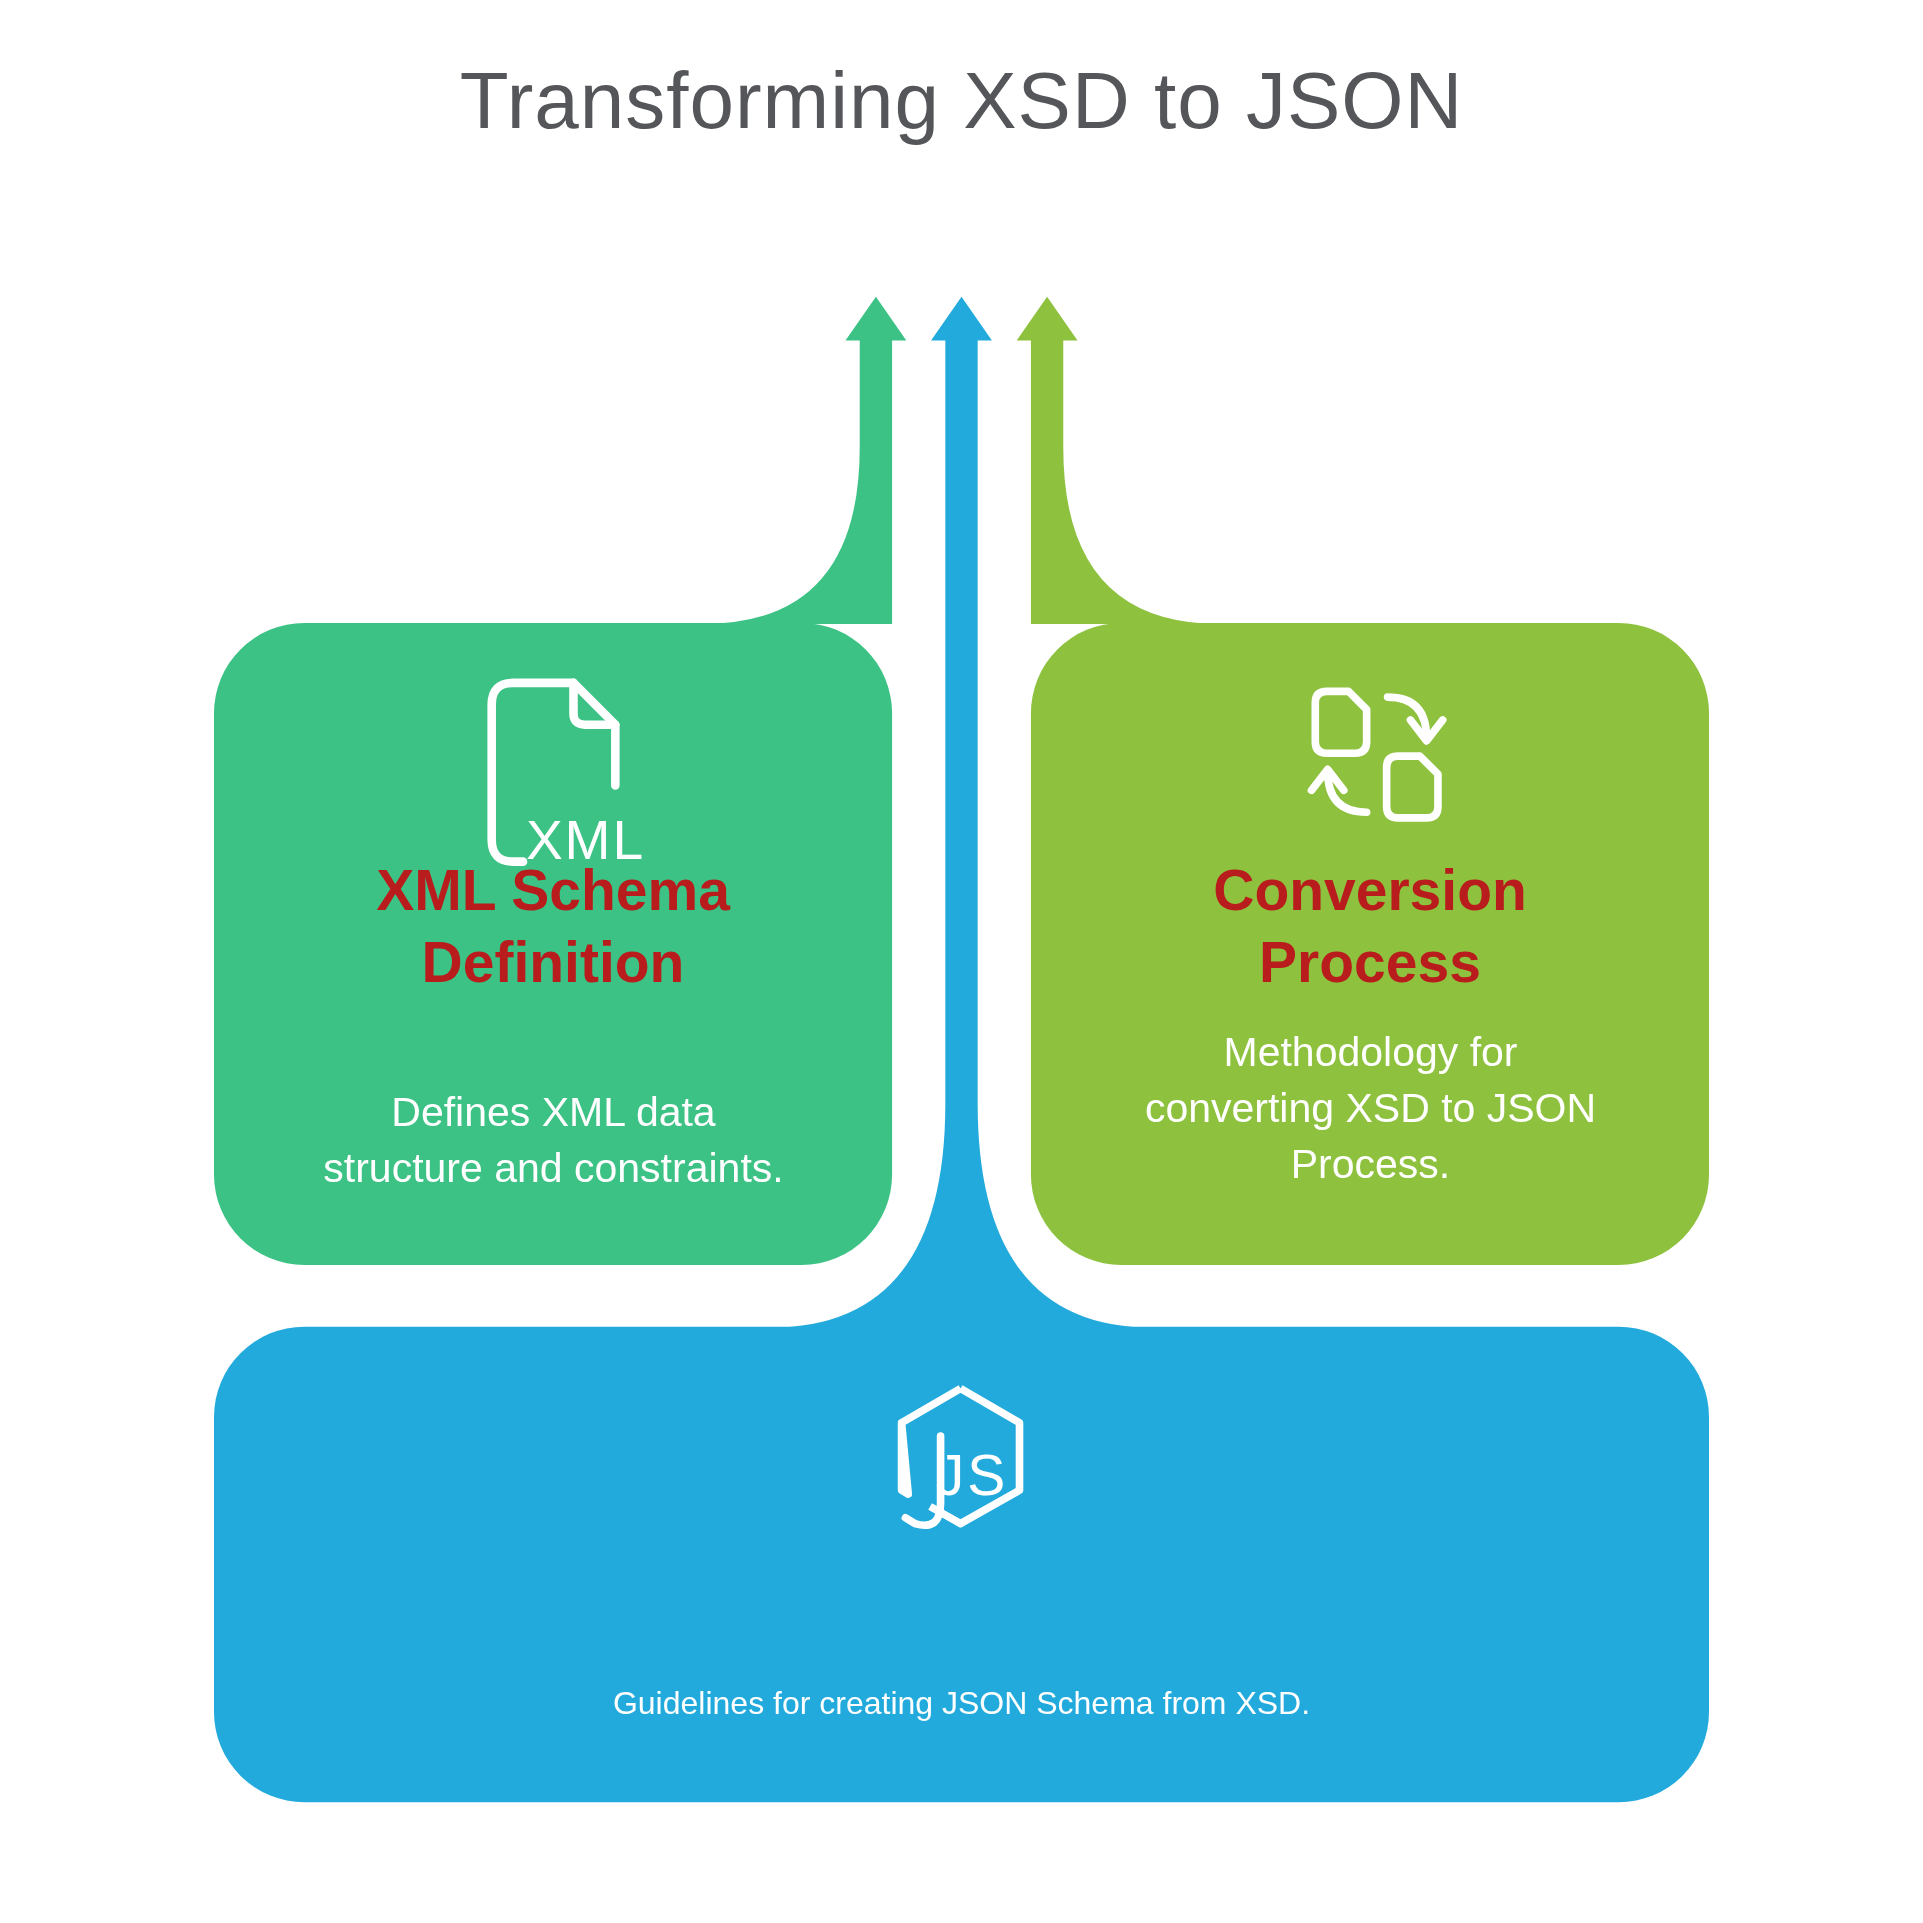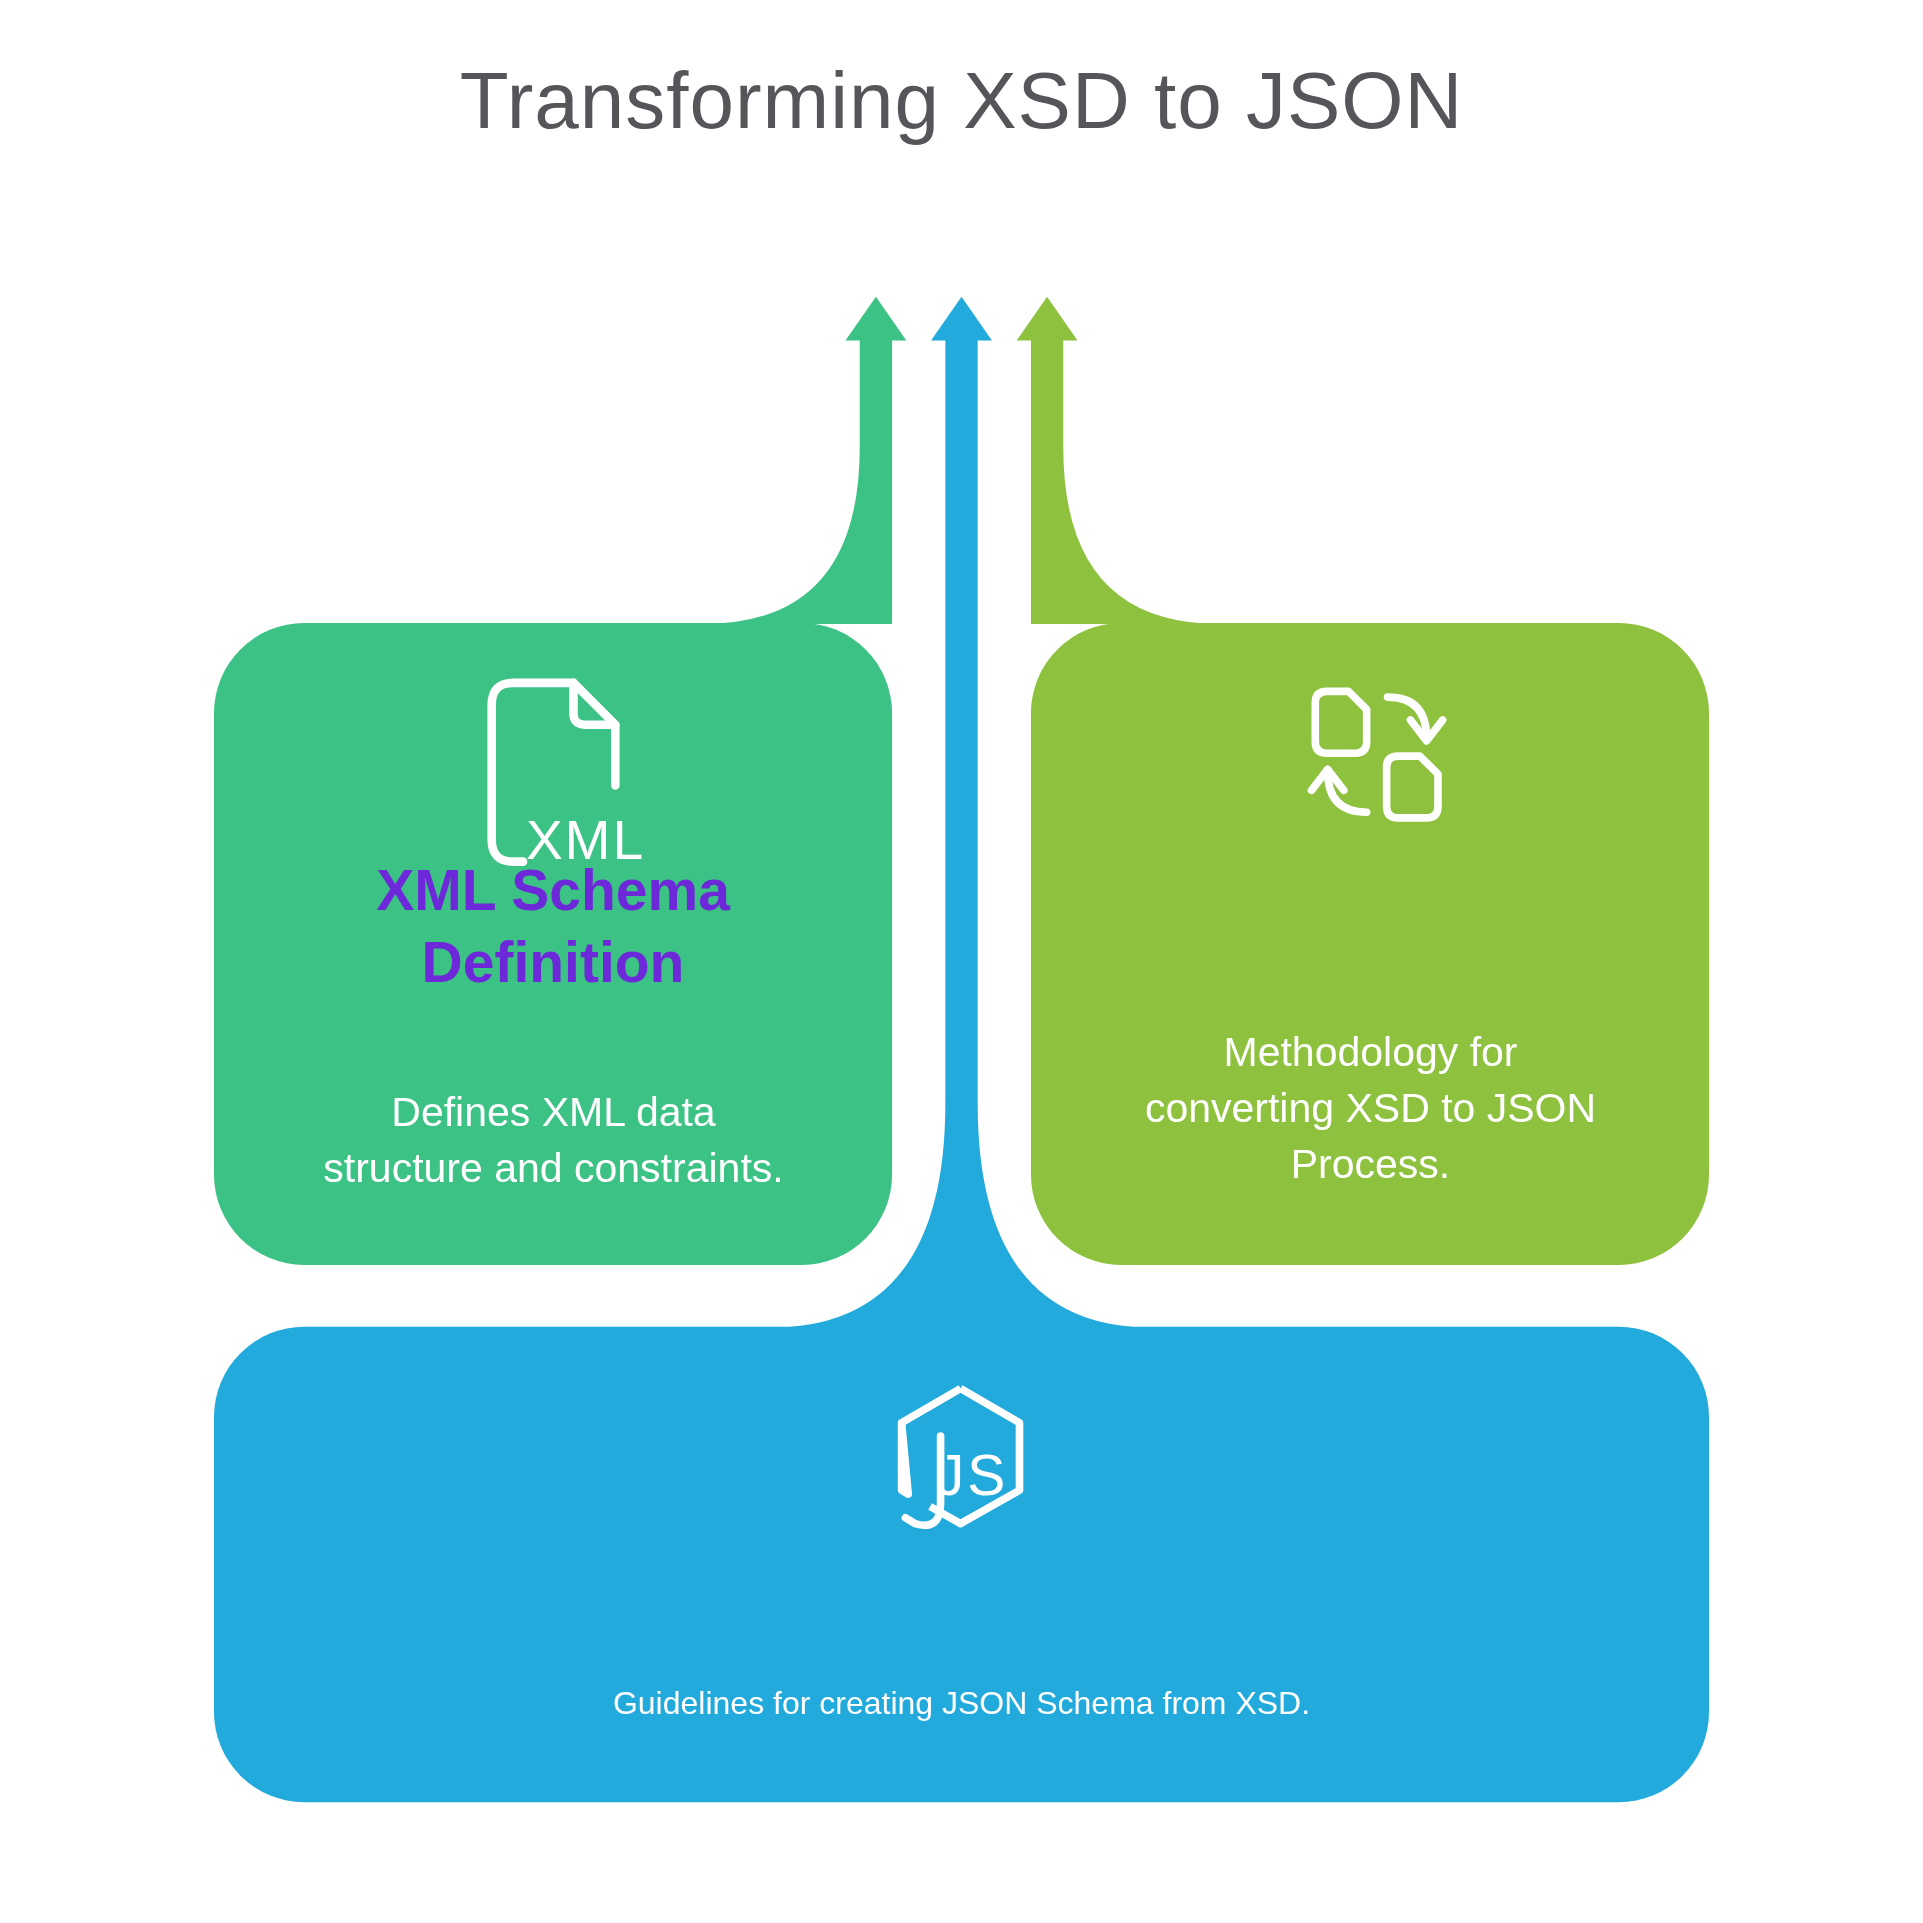--- a/index.html
+++ b/index.html
@@ -18,21 +18,21 @@
     width: 1923px;
     margin: 0;
     text-align: center;
     font-size: 80px;
     font-weight: 400;
     color: var(--title-gray, #55565a);
     letter-spacing: 1px;
   }
   .card-heading {
     position: absolute;
-    color: #6d28d9;
+    color: #b91c1c;
     font-weight: 700;
     font-size: 57px;
     line-height: 1.27;
     text-align: center;
     white-space: pre-line;
   }
   .card-body {
     position: absolute;
     color: #ffffff;
     font-weight: 400;
@@ -107,20 +107,22 @@
     </g>
   </svg>
 
   <h1 class="title">Transforming XSD to JSON</h1>
 
   <div class="card-heading heading-xml">XML Schema
 Definition</div>
   <div class="card-body body-xml">Defines XML data
 structure and constraints.</div>
 
+  <div class="card-heading heading-conversion">Conversion
+Process</div>
   <div class="card-body body-conversion">Methodology for
 converting XSD to JSON
 Process.</div>
 
   <div class="card-body body-json">Guidelines for creating JSON Schema from XSD.</div>
 
 </div>
 
 
 </body></html>

